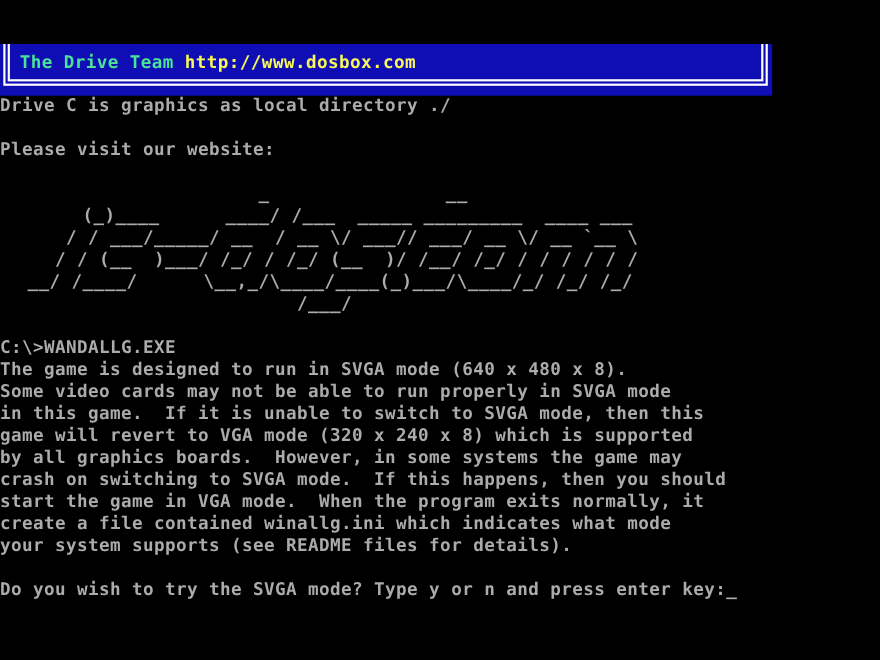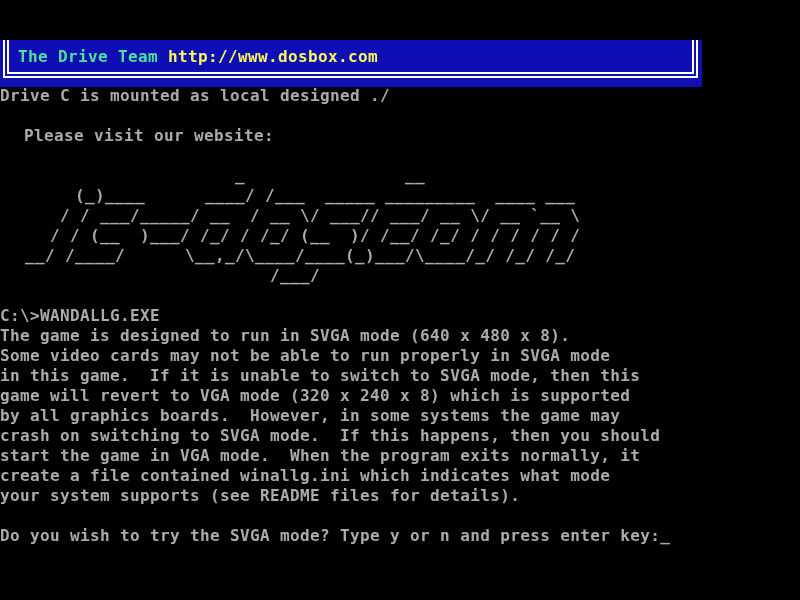--- a/index.html
+++ b/index.html
@@ -37,38 +37,38 @@
     border:6px double #fff;
   }
   .banner-text{
     position:absolute;
     left:18px;top:7px;
     white-space:pre;
   }
   .team{color:var(--green,#4be398);}
   .url{color:var(--yellow,#f8f85a);text-align:right;}
   .mount{top:86px;}
-  .website{top:126px;padding-left:24px;}
+  .website{top:126px;}
   .logo{top:166px;text-align:center;}
   .cmd{top:306px;text-align:right;}
   .info{top:326px;}
   .prompt{top:526px;}
   .cursor{color:#ababab;}
 </style>
 </head>
 <body>
 
 <div class="screen" style="--blue: #0e0eb4; --green: #4be398; --yellow: #f8f85a; color: rgb(171, 171, 171);">
 
   <div class="banner">
     <div class="banner-frame"></div>
     <div class="banner-text"><span class="team">The Drive Team </span><span class="url">http://www.dosbox.com</span></div>
   </div>
 
-  <div class="line mount">Drive C is mounted as local designed ./</div>
+  <div class="line mount">Drive C is graphics as local directory ./</div>
 
   <div class="line website">Please visit our website:</div>
 
   <pre class="logo">        _                __
        (_)____      ____/ /___  _____ _________  ____ ___
       / / ___/_____/ __  / __ \/ ___// ___/ __ \/ __ `__ \
      / / (__  )___/ /_/ / /_/ (__  )/ /__/ /_/ / / / / / /
   __/ /____/      \__,_/\____/____(_)___/\____/_/ /_/ /_/
  /___/</pre>
 

